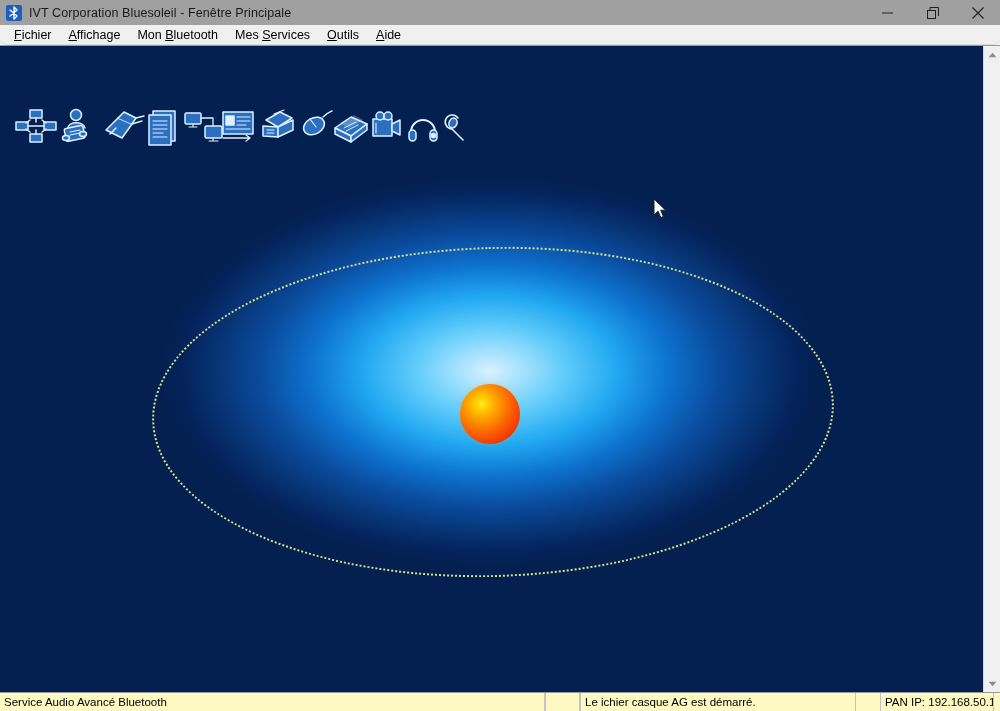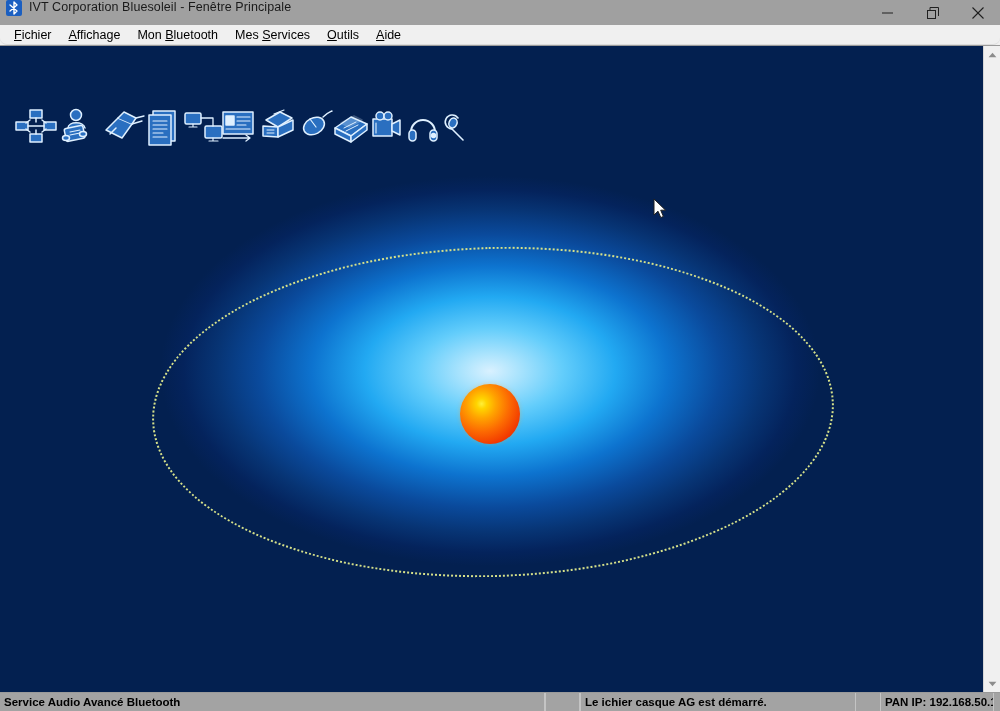--- a/index.html
+++ b/index.html
@@ -17,20 +17,21 @@
     background: #f0f0f0;
     display: flex;
     flex-direction: column;
   }
 
   
   .titlebar {
     height: 25px;
     background: #a0a0a0;
     display: flex;
+    align-items: center;
     flex: 0 0 25px;
     user-select: none;
   }
   .title-icon {
     width: 16px; height: 16px;
     margin-left: 6px; margin-right: 7px;
     background: #1b5fc1;
     border-radius: 2px;
     position: relative;
     flex: 0 0 16px;
@@ -149,28 +150,27 @@
     height: 17px; flex: 0 0 17px;
     display: flex; align-items: center; justify-content: center;
     background: #f0f0f0;
   }
   .sb-track { flex: 1 1 auto; background: #f0f0f0; }
 
   
   .statusbar {
     flex: 0 0 19px;
     height: 19px;
-    background: #a3a3a3;
+    background: #fef9c3;
     border-top: 1px solid #9a9a9a;
     display: flex;
     align-items: stretch;
     font-size: 11.5px;
     color: #000;
     user-select: none;
-    font-weight: bold;
   }
   .sb-panel {
     display: flex;
     align-items: center;
     padding: 0 4px;
     border: 1px solid #c4c4c4;
     border-top: 0; border-bottom: 0;
     white-space: nowrap;
     overflow: hidden;
   }

